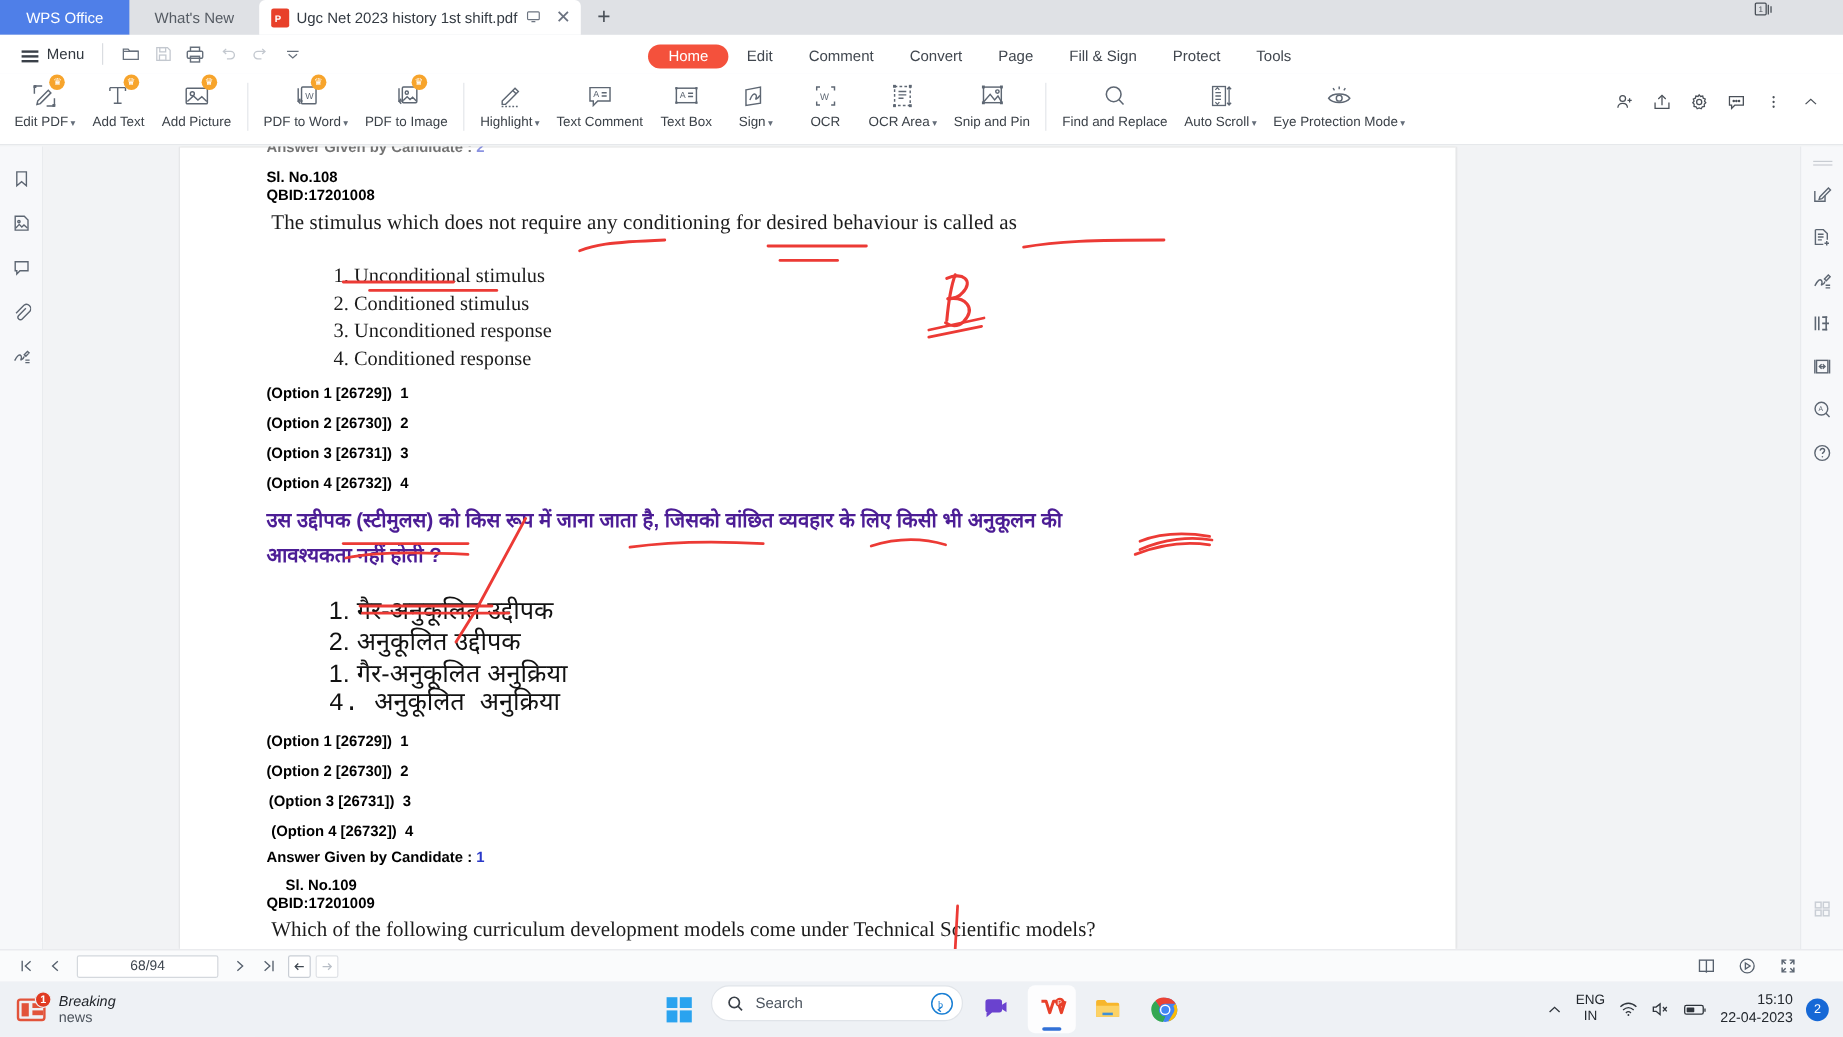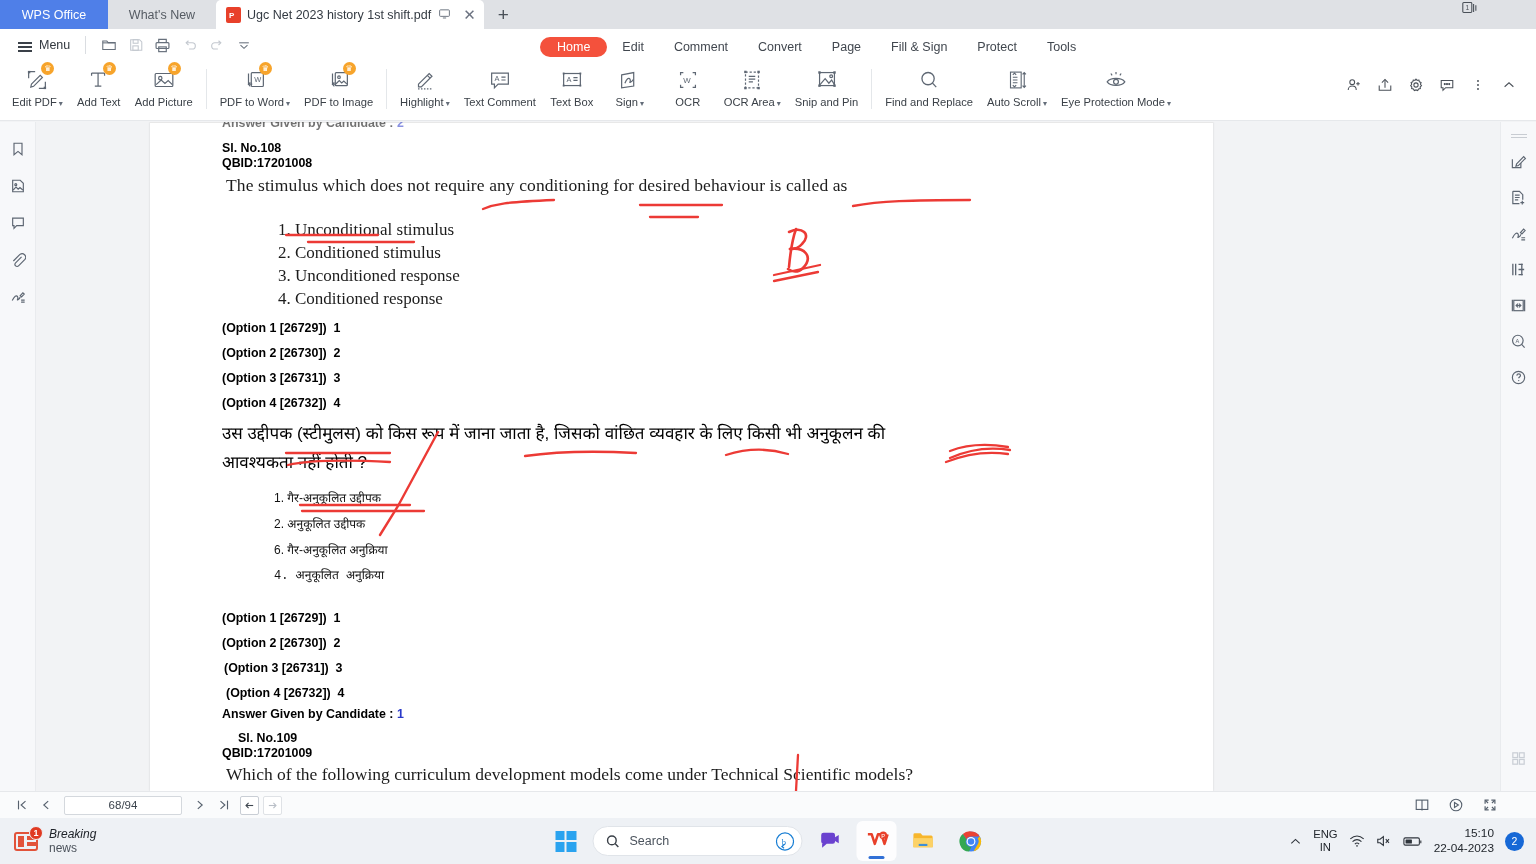--- a/index.html
+++ b/index.html
@@ -136,22 +136,22 @@
     background: #ffffff; box-shadow: 0 0 2px rgba(0,0,0,.14);
   }
   .pagetop-line { position:absolute; left:0; top:0; width:100%; height:1px; background:#e8e8e8; }
 
   .dtext { position: absolute; color: #111; }
   .meta { font-size: 12.4px; font-weight: bold; color: #000; line-height: 15px;
           font-family: "Liberation Sans", sans-serif; }
   .qtext { font-size: 17.5px; font-family: "Liberation Serif", serif; color: #1c1c1c; }
   .opt { font-size: 17px; font-family: "Liberation Serif", serif; color: #1c1c1c;
          line-height: 23px; }
-  .hindi { font-size: 17px; font-family: "Liberation Sans", sans-serif; color: #000000; line-height: 29px; }
-  .hindiopt { font-size: 12px; font-family: "Liberation Sans", sans-serif; color: #121212; line-height: 24.5px; }
+  .hindi { font-size: 17px; font-family: "Liberation Sans", sans-serif; color: #4c1d95; line-height: 29px; font-weight: bold; }
+  .hindiopt { font-size: 21px; font-family: "Liberation Sans", sans-serif; color: #121212; line-height: 24.5px; margin-top: 12px; }
   .optline { font-size: 12.4px; font-weight: bold; color: #000; }
   .ansblue { color: #2a39c9; }
   .faded { opacity: .55; }
 
   
   .ink { position: absolute; pointer-events: none; }
 
   
   .vscroll { position: absolute; right: 14px; top: 122px; width: 11px; height: 669px;
              background: #f4f5f7; }
@@ -194,21 +194,21 @@
     position: absolute; right: -3px; top: -4px; width: 14px; height: 14px;
     background: #e03a22; color: #fff; border-radius: 50%; font-size: 9px;
     display: flex; align-items: center; justify-content: center; font-weight: bold;
     border: 1.5px solid #eef1f5;
   }
   .news-txt { line-height: 14px; }
   .news-t1 { font-size: 12px; color: #20242a; font-style: italic; }
   .news-t2 { font-size: 12px; color: #4b525b; }
 
   .tb-center { position: absolute; left: 50%; transform: translateX(-50%);
-               display: flex; align-items: center; gap: 7px; }
+               display: flex; align-items: flex-start; gap: 7px; }
   .winlogo { width: 21px; height: 21px; display: grid;
              grid-template-columns: 1fr 1fr; grid-template-rows: 1fr 1fr; gap: 2.5px; }
   .winlogo i { background: #2aa3ef; display: block; }
   .searchbox {
     width: 210px; height: 30px; background: #fff; border-radius: 16px;
     display: flex; align-items: center; padding: 0 7px 0 12px; gap: 9px;
     border: 1px solid #e0e4e9;
   }
   .search-ph { font-size: 12.5px; color: #4c545e; flex: 1; }
   .bingico { width: 20px; height: 20px; border-radius: 50%; background: #fff;
@@ -651,21 +651,21 @@
       </div>
       <div class="dtext optline" style="left:72px; top:274px;">
         <span>(Option 4 [26732])</span>&nbsp;&nbsp;<span>4</span>
       </div>
 
       <div class="dtext hindi" style="left:72px; top:297px; width:830px;">उस उद्दीपक (स्टीमुलस) को किस रूप में जाना जाता है, जिसको वांछित व्यवहार के लिए किसी भी अनुकूलन की</div>
       <div class="dtext hindi" style="left:72px; top:326px;">आवश्यकता नहीं होती ?</div>
 
       <div class="dtext hindiopt" style="left:124px; top:364px;">1. गैर-अनुकूलित उद्दीपक</div>
       <div class="dtext hindiopt" style="left:124px; top:390px;">2. अनुकूलित उद्दीपक</div>
-      <div class="dtext hindiopt" style="left:124px; top:416px;">6. गैर-अनुकूलित अनुक्रिया</div>
+      <div class="dtext hindiopt" style="left:124px; top:416px;">1. गैर-अनुकूलित अनुक्रिया</div>
       <div class="dtext hindiopt" style="left:124px; top:442px;font-family:Liberation Mono, monospace;">4. अनुकूलित अनुक्रिया</div>
 
       <div class="dtext optline" style="left:72px; top:489px;">
         <span>(Option 1 [26729])</span>&nbsp;&nbsp;<span>1</span>
       </div>
       <div class="dtext optline" style="left:72px; top:514px;">
         <span>(Option 2 [26730])</span>&nbsp;&nbsp;<span>2</span>
       </div>
       <div class="dtext optline" style="left:74px; top:539px;">
         <span>(Option 3 [26731])</span>&nbsp;&nbsp;<span>3</span>

